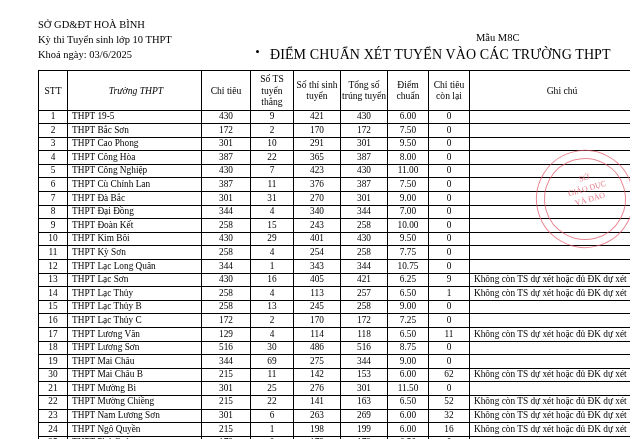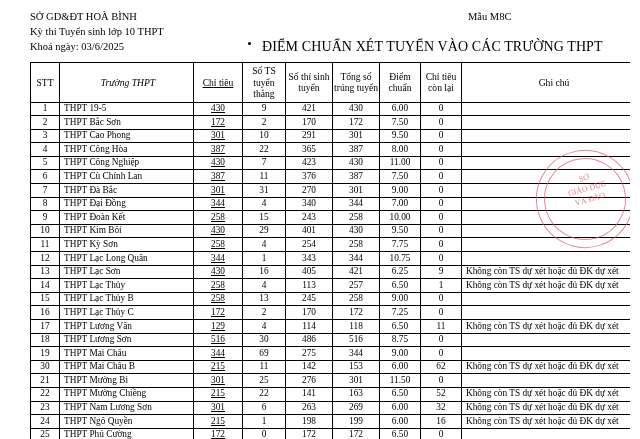--- a/index.html
+++ b/index.html
@@ -12,21 +12,21 @@
     background: #ffffff;
     font-family: "Liberation Serif", serif;
     color: #000000;
     overflow: hidden;
     position: relative;
   }
   .page {
     position: relative;
     width: 640px;
     height: 439px;
-    padding: 0;
+    padding: 8px;
     box-sizing: border-box;
   }
   .header {
     position: relative;
     padding: 10px 24px 0 30px;
     height: 56px;
     box-sizing: border-box;
   }
   .hdr-left {
     position: absolute;
@@ -34,21 +34,21 @@
     top: 9px;
     font-size: 10.5px;
     line-height: 15px;
   }
   .hdr-left div {
     white-space: nowrap;
   }
   .hdr-right {
     position: absolute;
     left: 468px;
-    top: 9px;
+    top: 22px;
     font-size: 10.5px;
     line-height: 15px;
   }
   .doc-title {
     position: absolute;
     left: 262px;
     top: 39px;
     font-size: 14px;
     font-weight: normal;
     letter-spacing: 0.1px;
@@ -80,21 +80,21 @@
   table.main thead th {
     text-align: center;
     font-weight: normal;
     font-size: 9.6px;
     line-height: 11.5px;
     padding: 2px 1px;
     height: 34px;
   }
   .c-stt { width: 26px; text-align: center; }
   .c-school { width: 128px; text-align: left; padding-left: 4px !important; }
-  .c-chitieu { width: 46px; text-align: center; text-decoration: underline; }
+  .c-chitieu { width: 46px; text-align: center; }
   .c-sots { width: 40px; text-align: center; }
   .c-sothi { width: 44px; text-align: center; margin-top: 20px; }
   .c-tongso { width: 44px; text-align: center; font-family: Liberation Serif, serif; }
   .c-diem { width: 38px; text-align: center; }
   .c-conlai { width: 38px; text-align: center; }
   .c-ghichu { width: 176px; text-align: left; padding-left: 4px !important; }
 
   .stamp {
     position: absolute;
     right: 6px;

